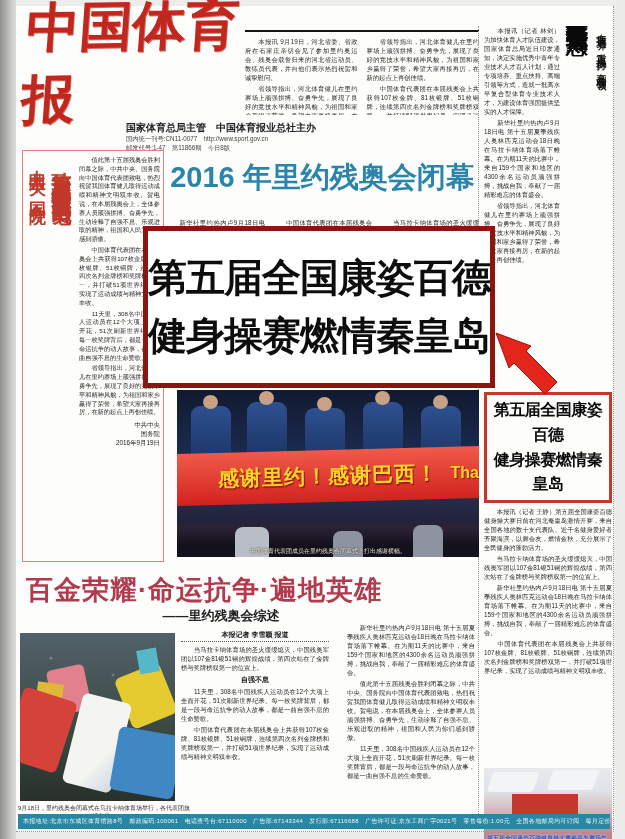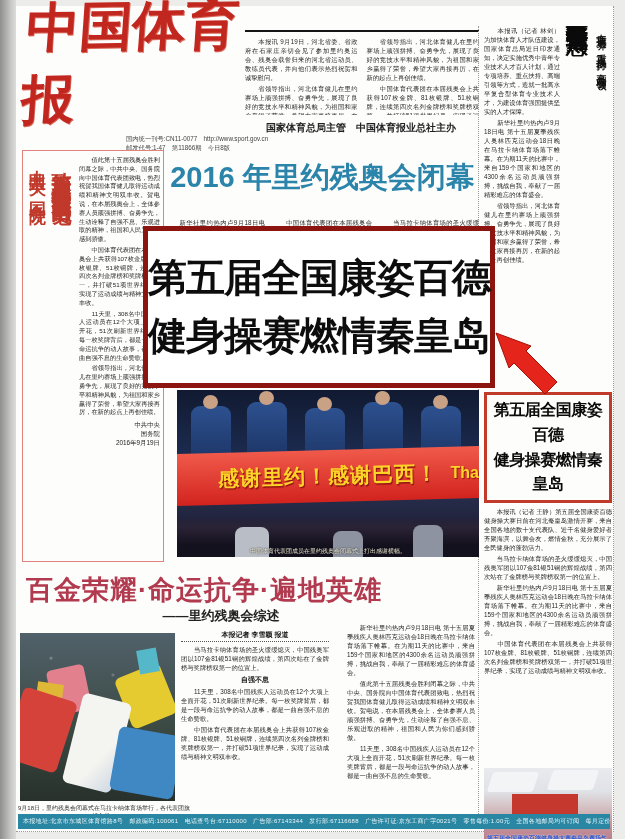--- a/index.html
+++ b/index.html
@@ -11,21 +11,21 @@
   .abs{position:absolute;}
   
   .calligraphy{left:8px;top:18px;width:220px;height:78px;display:flex;justify-content:space-between;
     align-items:center;font-family:"Liberation Serif","DejaVu Serif",serif;font-weight:bold;
     font-size:53px;color:#c1271e;transform:skewX(-5deg) rotate(-1deg);
     text-shadow:1px 1px 0 #d96a5e;}
   .eng-band{left:8px;top:98px;width:218px;height:15px;background:#9d9d9b;color:#a2362c;
     font-size:8.5px;font-weight:bold;letter-spacing:4.5px;text-align:center;line-height:15px;}
   .date-block{left:9px;top:117px;width:95px;font-size:8.5px;font-weight:bold;color:#222;line-height:13px;}
   .pub-info{left:110px;top:115px;width:330px;color:#333;}
-  .pub-info .l1{font-size:10px;font-weight:bold;color:#222;text-align:right;}
+  .pub-info .l1{font-size:10px;font-weight:bold;color:#222;}
   .pub-info .l2,.pub-info .l3{font-size:6.3px;line-height:8.5px;color:#444;}
   
   .ftext{font-size:6.3px;line-height:9px;color:#262626;text-align:justify;overflow:hidden;}
   .ftext p{margin:0 0 2px 0;}
   
   .top-art{left:229px;top:24px;width:234px;border-top:2px solid #151515;padding-top:5px;}
   .top-art h1{margin:2px 0 6px 0;font-size:17.5px;letter-spacing:1.5px;text-align:center;color:#0c0c0c;}
   .top-art .cols{display:flex;gap:9px;height:78px;}
   .top-art .cols div{flex:1;}
   

